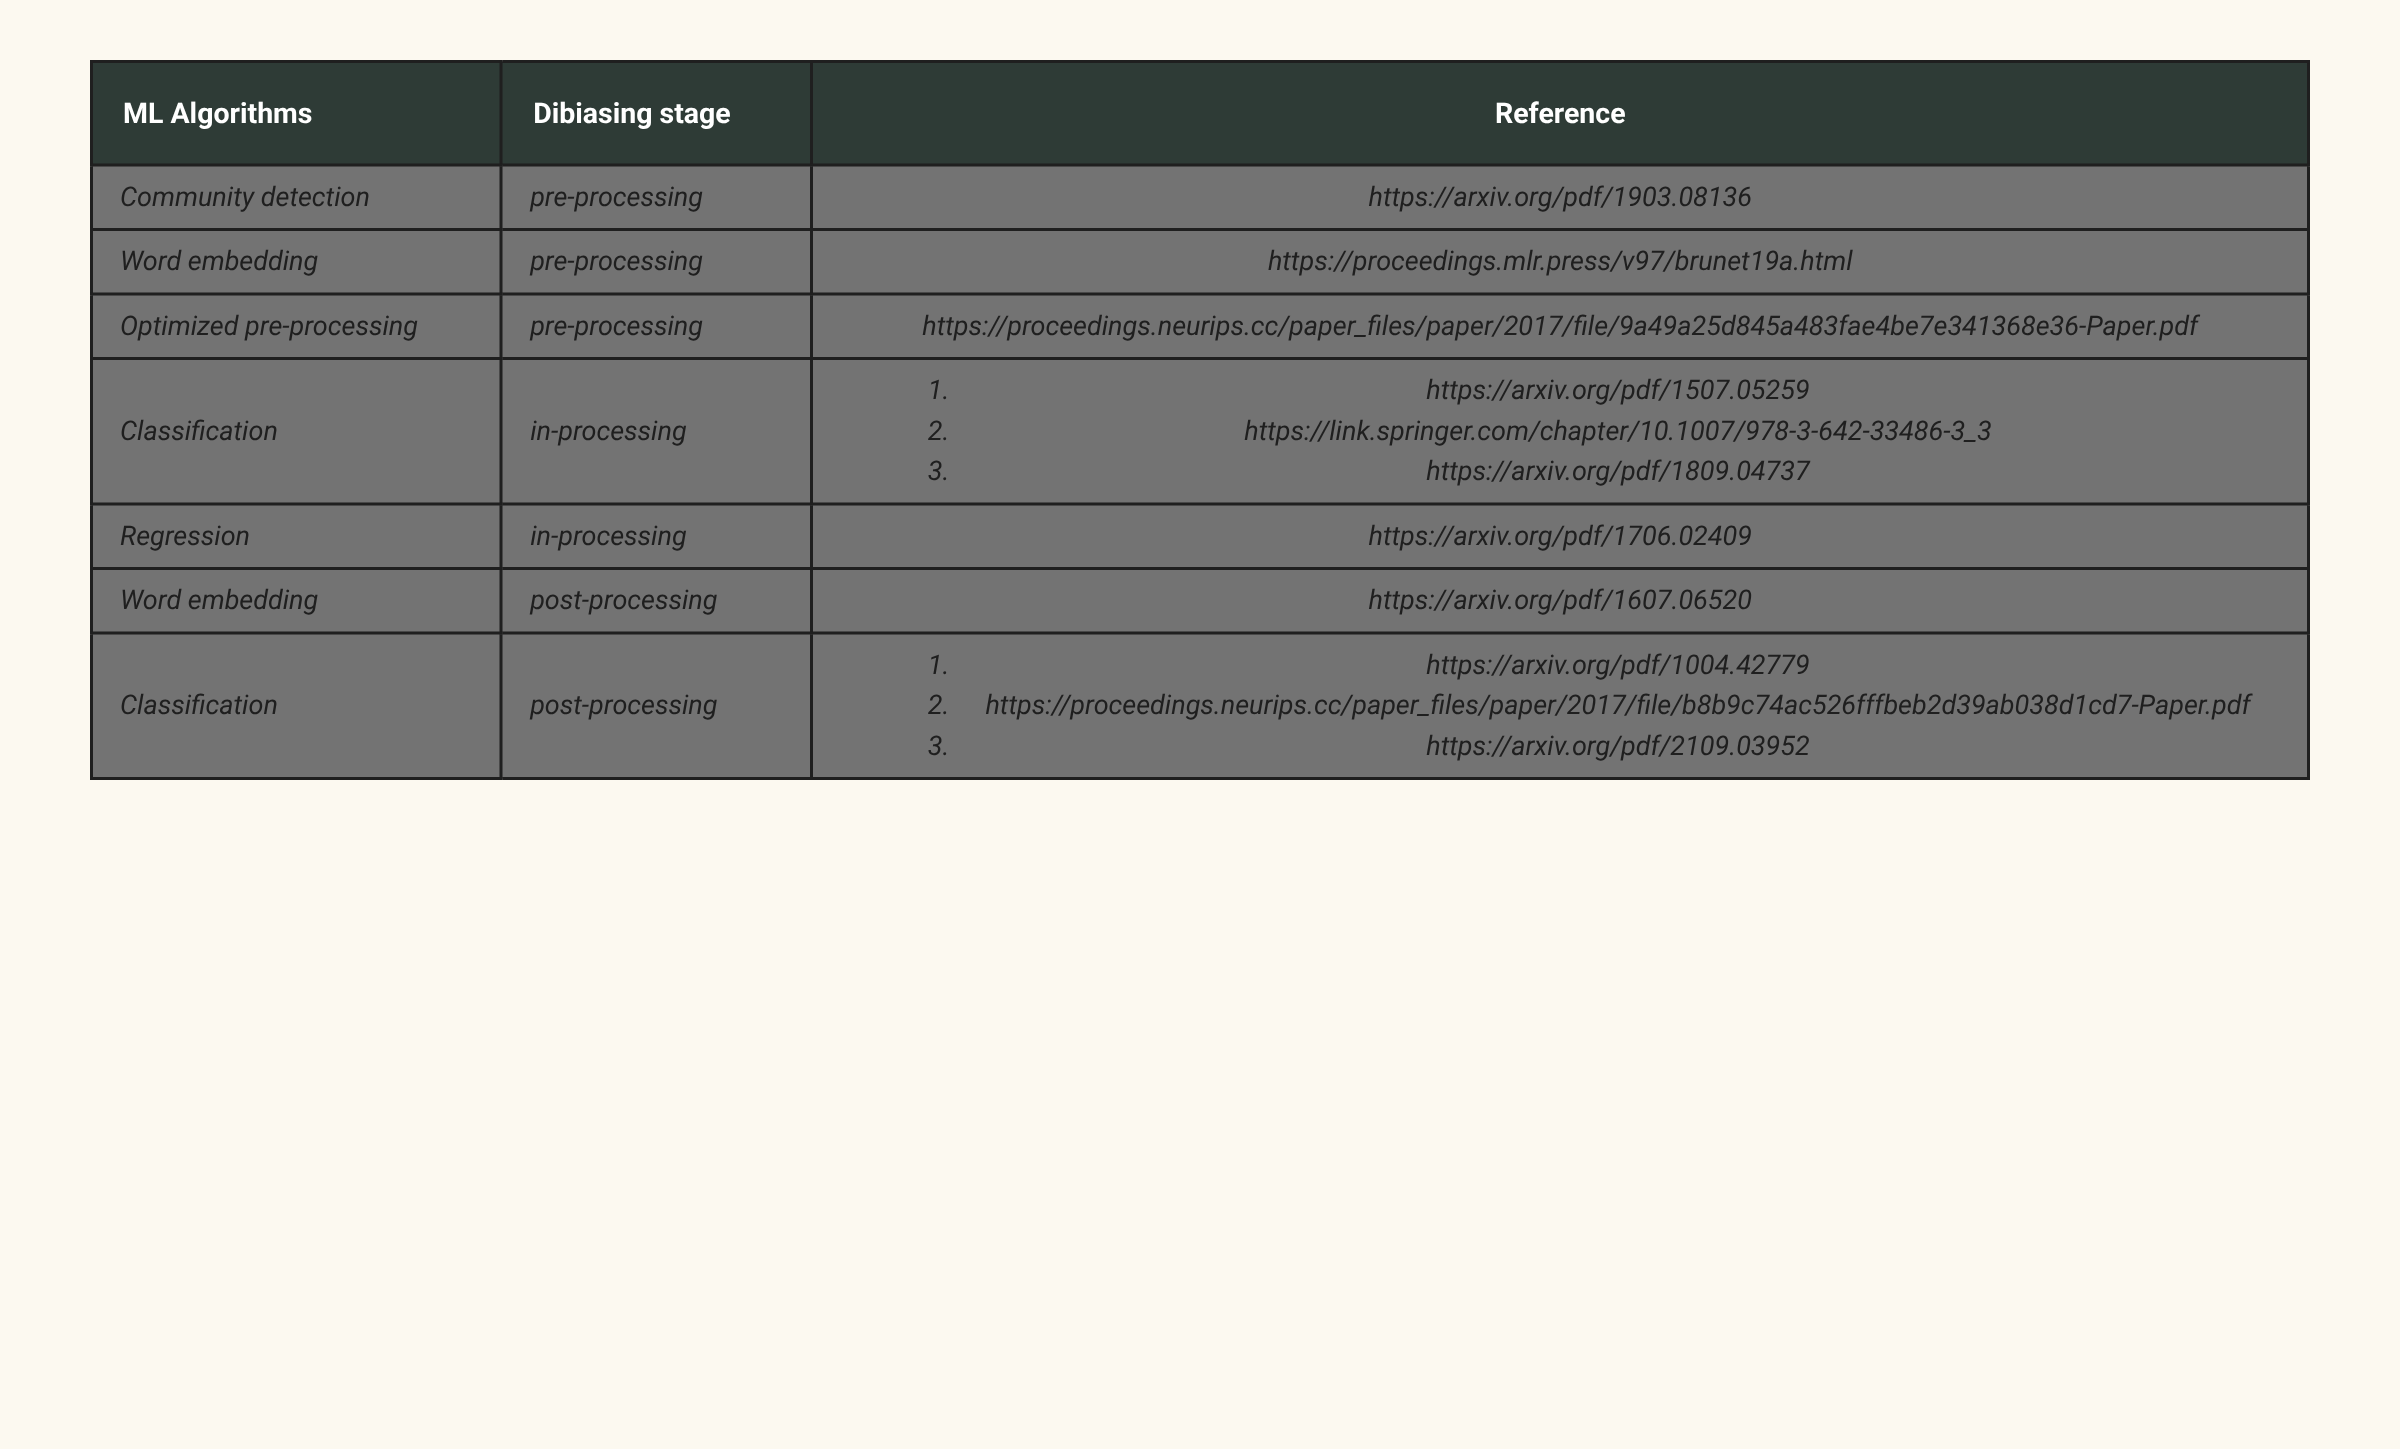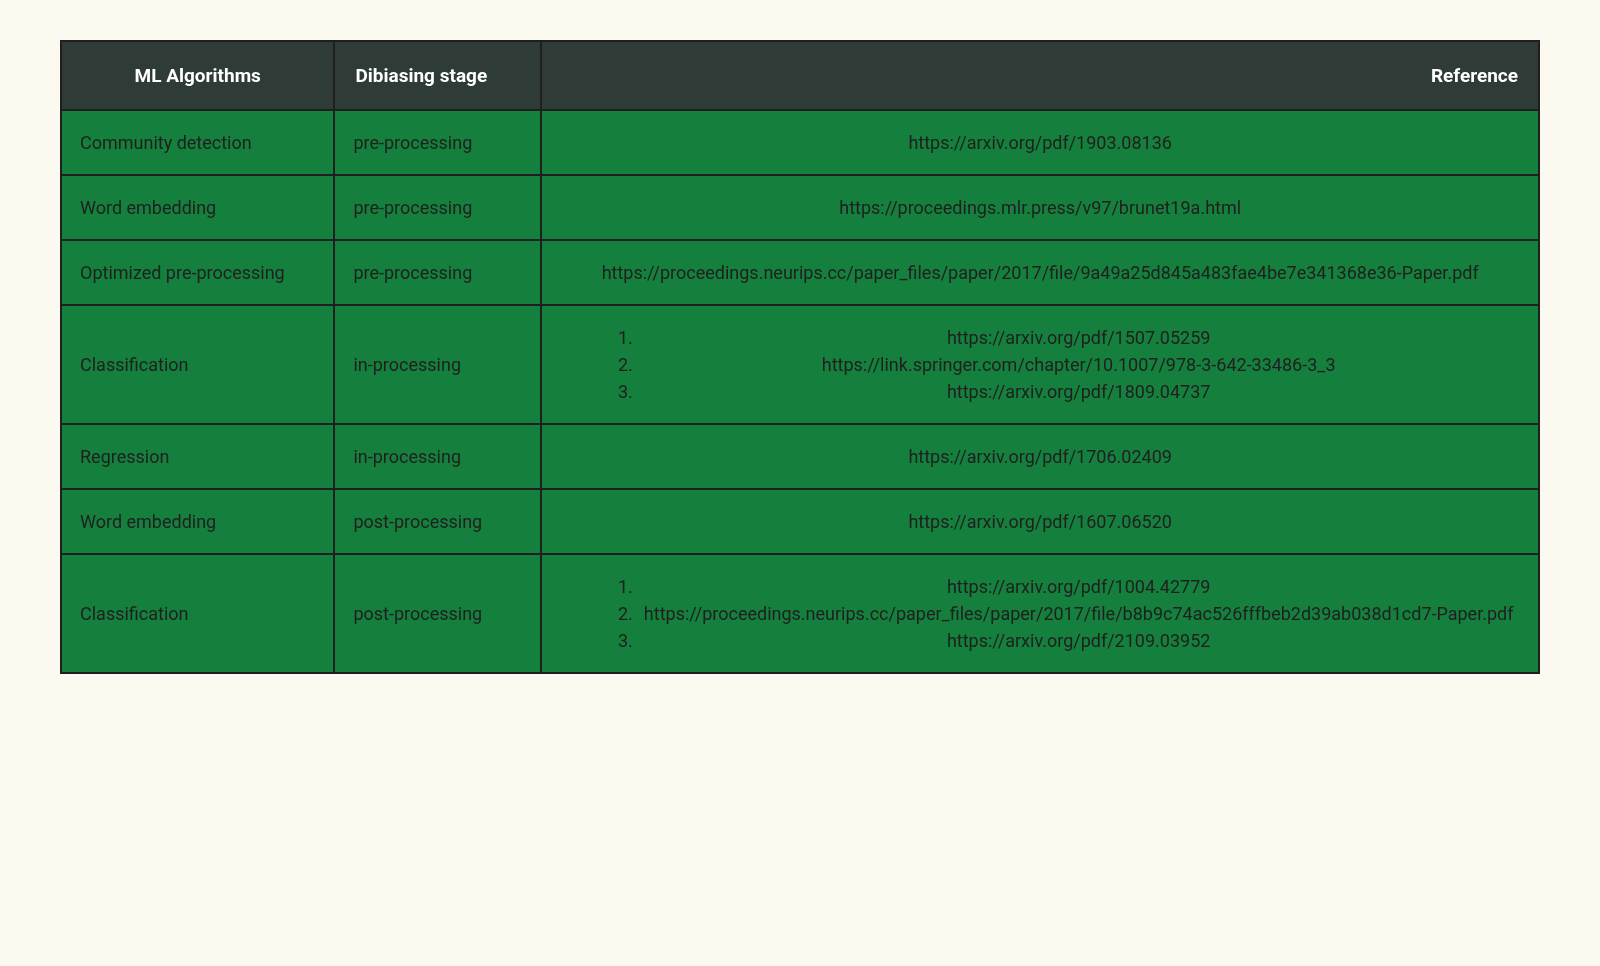--- a/index.html
+++ b/index.html
@@ -16,30 +16,31 @@
     }
     th {
       background: #2e3b36;
       color: #ffffff;
       font-weight: 700;
       padding: 22px 20px;
       text-align: left;
       border: 2px solid #1f1f1f;
       font-size: 19px;
     }
-    th.col-algo { width: 18.5%; text-align: center; }
+    th.col-algo { width: 18.5%; text-align: left; }
     th.col-stage { width: 14%; margin-left: 40px; }
-    th.col-ref { width: 67.5%; text-align: right; }
+    th.col-ref { width: 67.5%; text-align: center; }
     td {
       border: 2px solid #1f1f1f;
-      padding: 18px 18px;
+      padding: 7px 18px;
       vertical-align: middle;
-      background: #15803d;
+      background: #737373;
       line-height: 1.5;
       font-size: 18px;
+      font-style: italic;
     }
     td.col-algo { }
     td.col-stage { }
     td.col-ref { word-break: break-all; text-align: center; }
     ol {
       padding-left: 32px;
       padding-right: 0;
       list-style-position: outside;
       word-break: break-all;
     }

